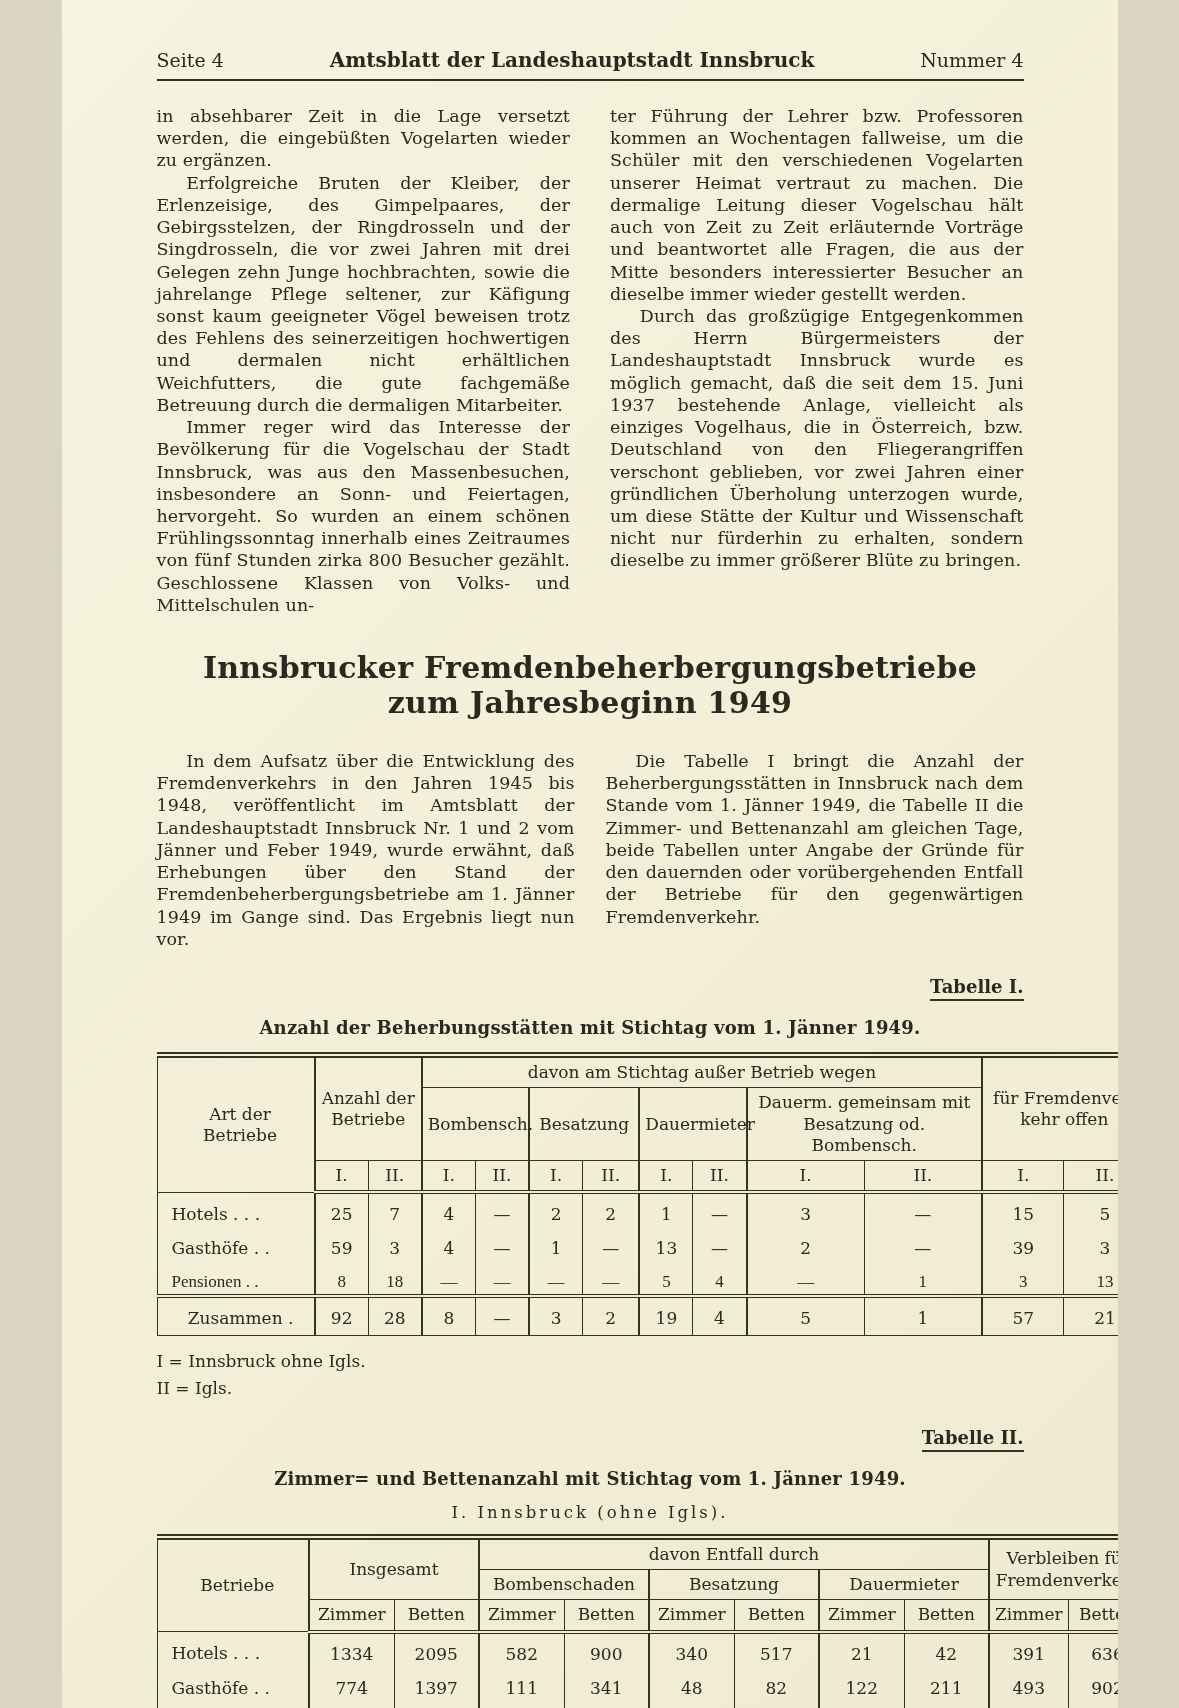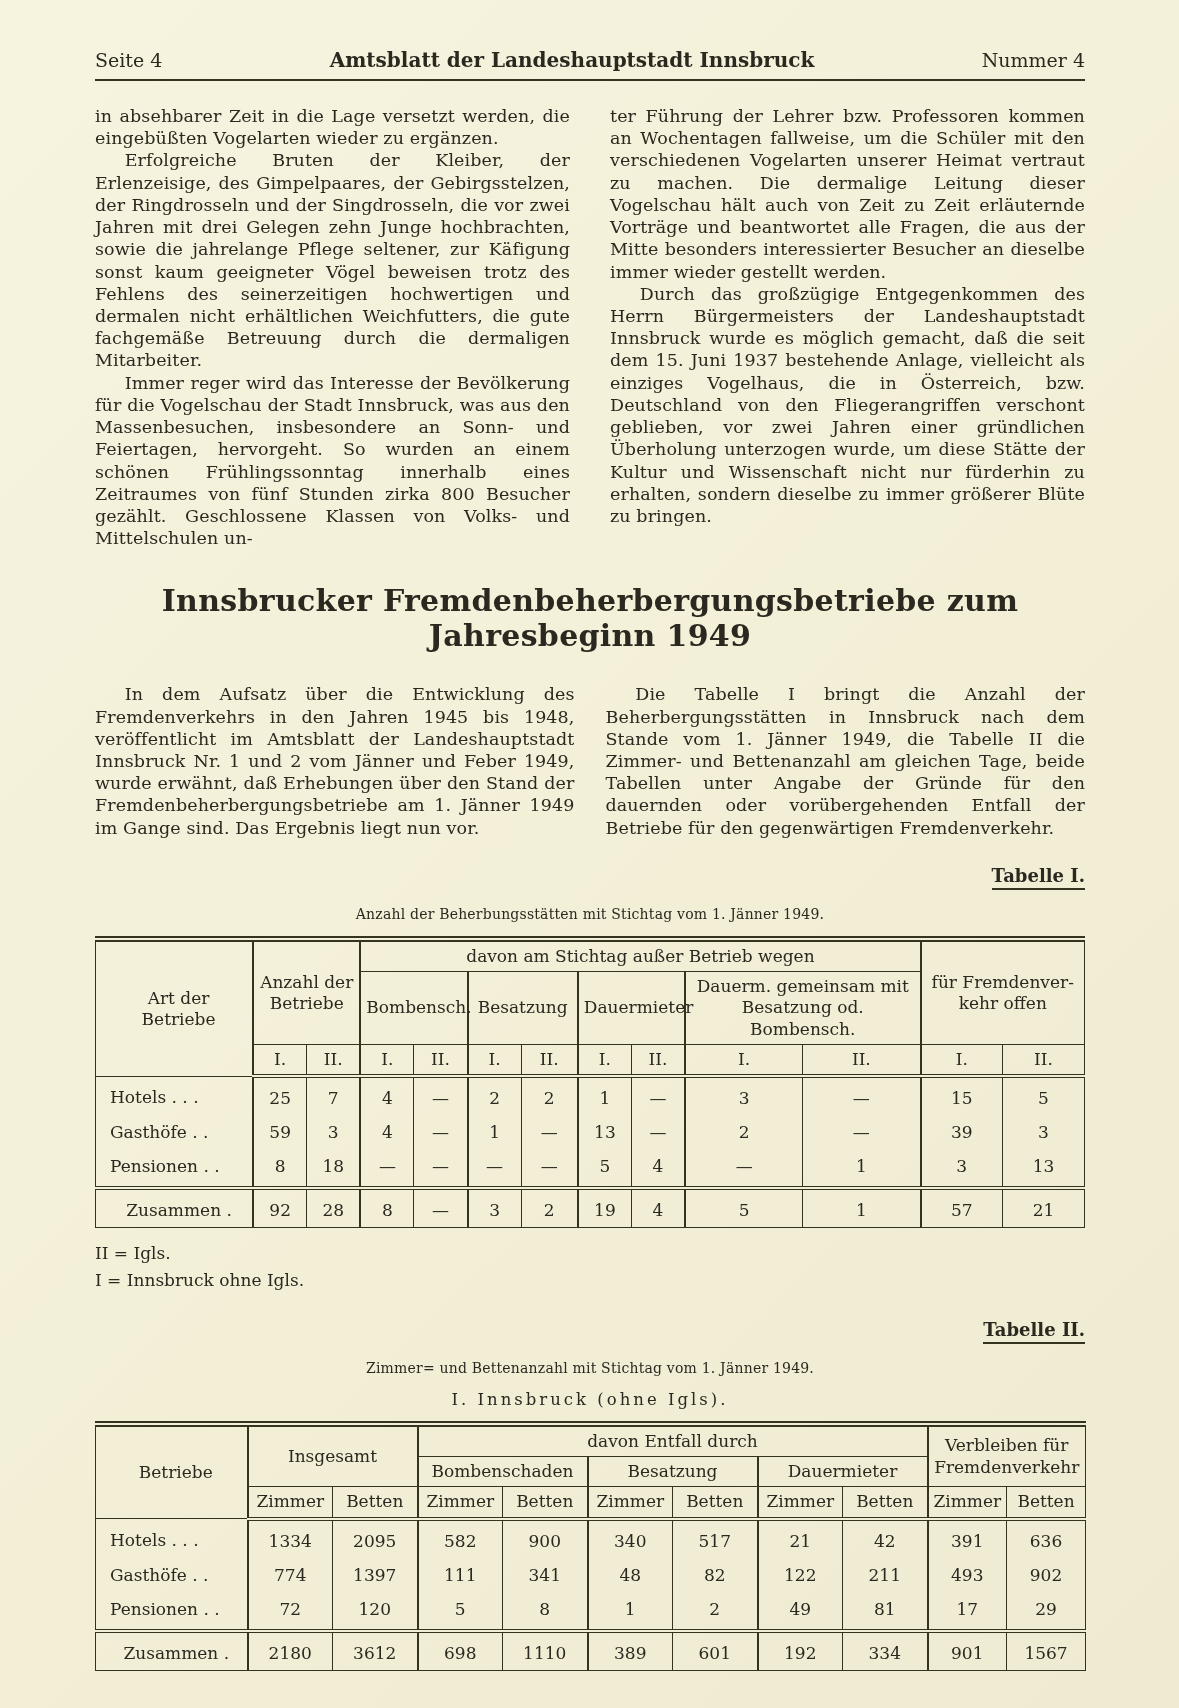--- a/index.html
+++ b/index.html
@@ -2,21 +2,21 @@
 <html><head>
 <meta charset="utf-8">
 <style>
   html,body{margin:0;padding:0;}
   body{
     background:#d9d5c0;
     font-family:"DejaVu Serif","Liberation Serif",serif;
   }
   .page{
     position:relative;
-    width:1179px;height:1708px;
+    width:1056px;height:1708px;
     margin:0 auto;
     box-sizing:border-box;
     background:linear-gradient(135deg,#f6f3df 0%,#f3efd7 55%,#efebd2 100%);
     color:#2b2820;
     padding:48px 94px 0 95px;
     overflow:hidden;
   }
   
   .runhead{
     display:flex;justify-content:space-between;align-items:baseline;
@@ -44,21 +44,21 @@
     font-size:30px;font-weight:bold;
     letter-spacing:0.3px;
   }
   
   .tab-tag-row{text-align:right;margin-top:26px;}
   .tab-tag{
     display:inline-block;font-weight:bold;font-size:18px;
     border-bottom:2px solid #35321f;padding-bottom:2px;
   }
   .tab-title{
-    text-align:center;font-weight:normal;font-size:14px;
+    text-align:center;font-weight:bold;font-size:18px;
     margin:16px 0 14px 0;letter-spacing:0.2px;
   }
   .tab-subtitle{
     text-align:center;font-size:16.5px;letter-spacing:3px;
     margin:2px 0 12px 0;
   }
   
   table.data{
     width:990px;
     border-collapse:collapse;
@@ -82,21 +82,21 @@
     text-align:center;
     padding:7px 4px;
   }
   table.data .bl2,table.data td.pair-a{border-left:2px solid #35321f;}
   table.data .c-label{text-align:left;padding-left:14px;border-left:1.5px solid #35321f;}
   table.data td.c-label{border-right:2px solid #35321f;}
   table.data th.c-label{border-right:2px solid #35321f;}
   table.data tr.total-row td{border-top:4px double #35321f;padding-top:10px;}
   table.data tr.total-row td.c-label{text-align:center;}
   table.data tbody tr:first-child td{padding-top:10px;}
-  table.data tbody tr:nth-child(3) td{padding-bottom:10px;}
+  table.data tbody tr:nth-child(3) td{padding-bottom:2px;font-family:Liberation Serif, serif;}
   .footnotes{margin-top:12px;font-size:17px;line-height:1.55;}
   .footnotes div{margin:0;}
 </style>
 </head>
 <body>
 
 <div class="page">
 
   <div class="runhead">
     <span>Seite 4</span>
@@ -235,22 +235,22 @@
           <td class="pair-b">4</td>
           <td class="pair-a">5</td>
           <td class="pair-b">1</td>
           <td class="pair-a">57</td>
           <td class="pair-b">21</td>
         </tr>
       </tbody>
   </table>
 
   <div class="footnotes">
+    <div>I = Innsbruck ohne Igls.</div>
     <div>II = Igls.</div>
-    <div>I = Innsbruck ohne Igls.</div>
   </div>
 
   <div class="tab-tag-row" style="text-align:right;">
     <span class="tab-tag">Tabelle II.</span>
   </div>
   <div class="tab-title">Zimmer= und Bettenanzahl mit Stichtag vom 1. Jänner 1949.</div>
   <div class="tab-subtitle">I. Innsbruck (ohne Igls).</div>
 
   <table class="data">
     <colgroup>

